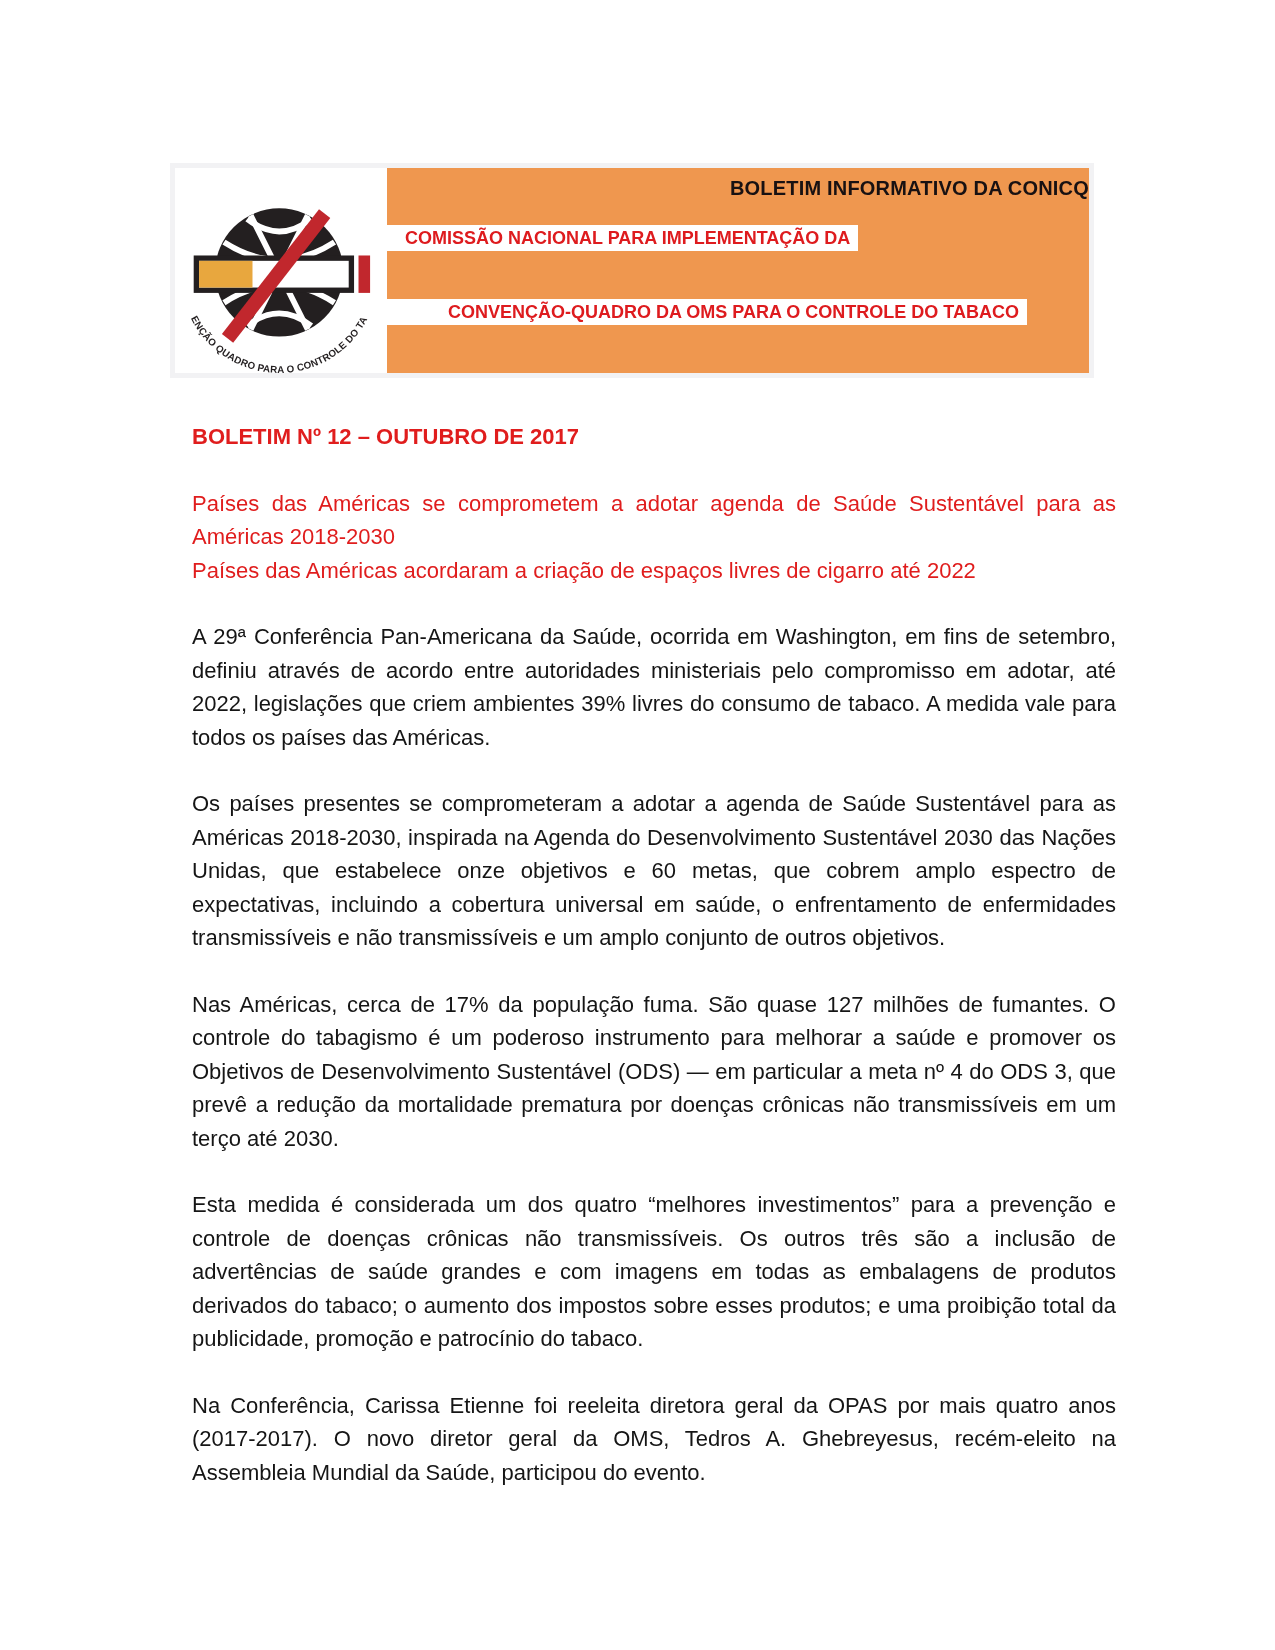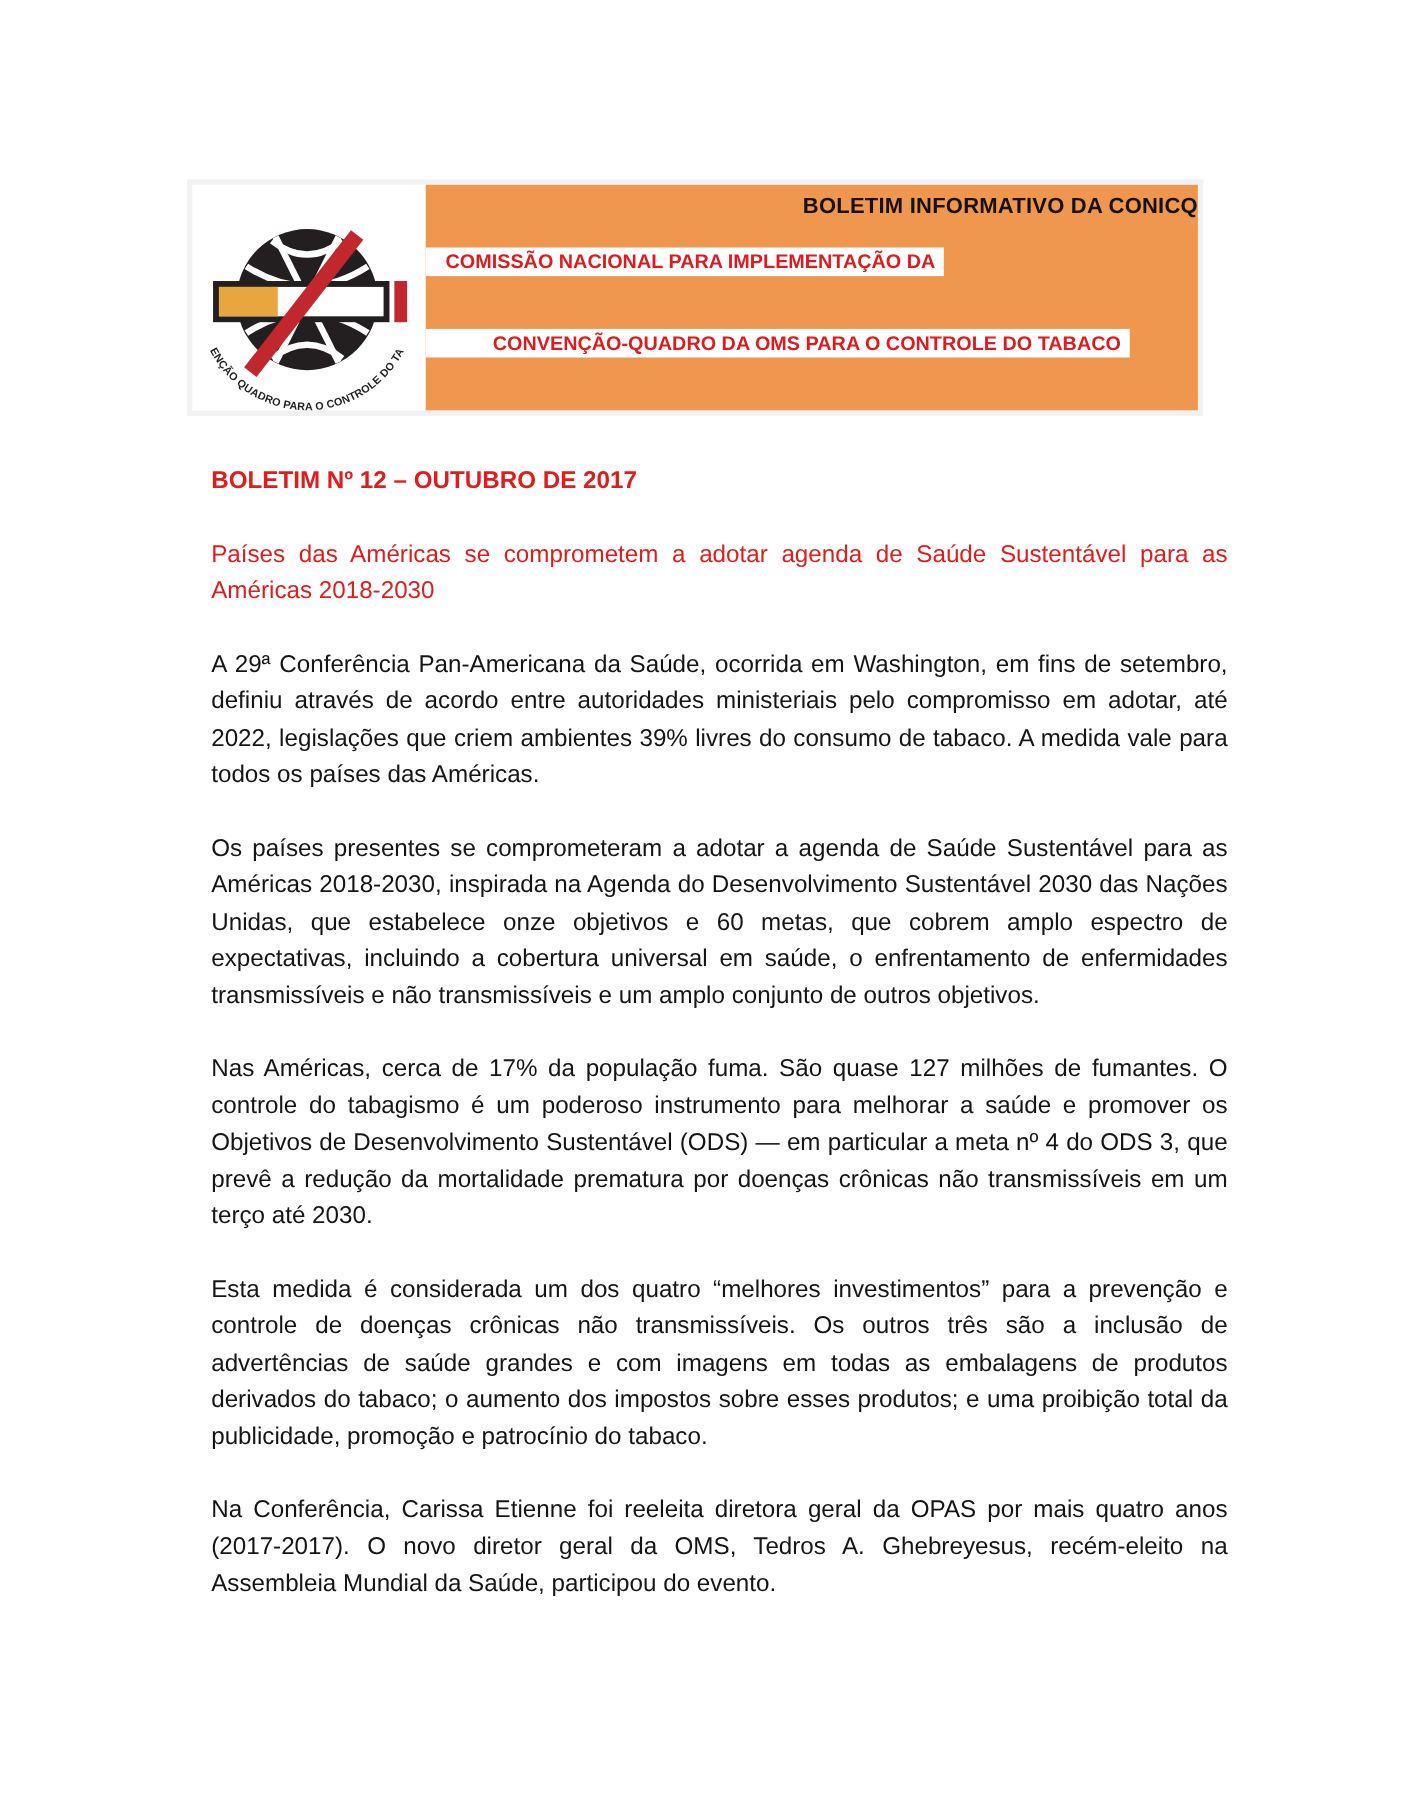--- a/index.html
+++ b/index.html
@@ -105,20 +105,21 @@
       <div class="strip strip-1">
         <span>COMISSÃO NACIONAL PARA IMPLEMENTAÇÃO DA</span>
       </div>
     </div>
 
   </div>
 
   <div class="article">
     <div class="issue-line">BOLETIM Nº 12 – OUTUBRO DE 2017</div>
     <div class="headline">Países das Américas se comprometem a adotar agenda de Saúde Sustentável para as Américas 2018-2030</div>
+    <div class="subheadline">Países das Américas acordaram a criação de espaços livres de cigarro até 2022</div>
     <p>A 29ª Conferência Pan-Americana da Saúde, ocorrida em Washington, em fins de setembro, definiu através de acordo entre autoridades ministeriais pelo compromisso em adotar, até 2022, legislações que criem ambientes 39% livres do consumo de tabaco. A medida vale para todos os países das Américas.</p>
     <p>Os países presentes se comprometeram a adotar a agenda de Saúde Sustentável para as Américas 2018-2030, inspirada na Agenda do Desenvolvimento Sustentável 2030 das Nações Unidas, que estabelece onze objetivos e 60 metas, que cobrem amplo espectro de expectativas, incluindo a cobertura universal em saúde, o enfrentamento de enfermidades transmissíveis e não transmissíveis e um amplo conjunto de outros objetivos.</p>
     <p>Nas Américas, cerca de 17% da população fuma. São quase 127 milhões de fumantes. O controle do tabagismo é um poderoso instrumento para melhorar a saúde e promover os Objetivos de Desenvolvimento Sustentável (ODS) — em particular a meta nº 4 do ODS 3, que prevê a redução da mortalidade prematura por doenças crônicas não transmissíveis em um terço até 2030.</p>
     <p>Esta medida é considerada um dos quatro “melhores investimentos” para a prevenção e controle de doenças crônicas não transmissíveis. Os outros três são a inclusão de advertências de saúde grandes e com imagens em todas as embalagens de produtos derivados do tabaco; o aumento dos impostos sobre esses produtos; e uma proibição total da publicidade, promoção e patrocínio do tabaco.</p>
     <p>Na Conferência, Carissa Etienne foi reeleita diretora geral da OPAS por mais quatro anos (2017-2017). O novo diretor geral da OMS, Tedros A. Ghebreyesus, recém-eleito na Assembleia Mundial da Saúde, participou do evento.</p>
   </div>
 
 </div>
 
 </body></html>

